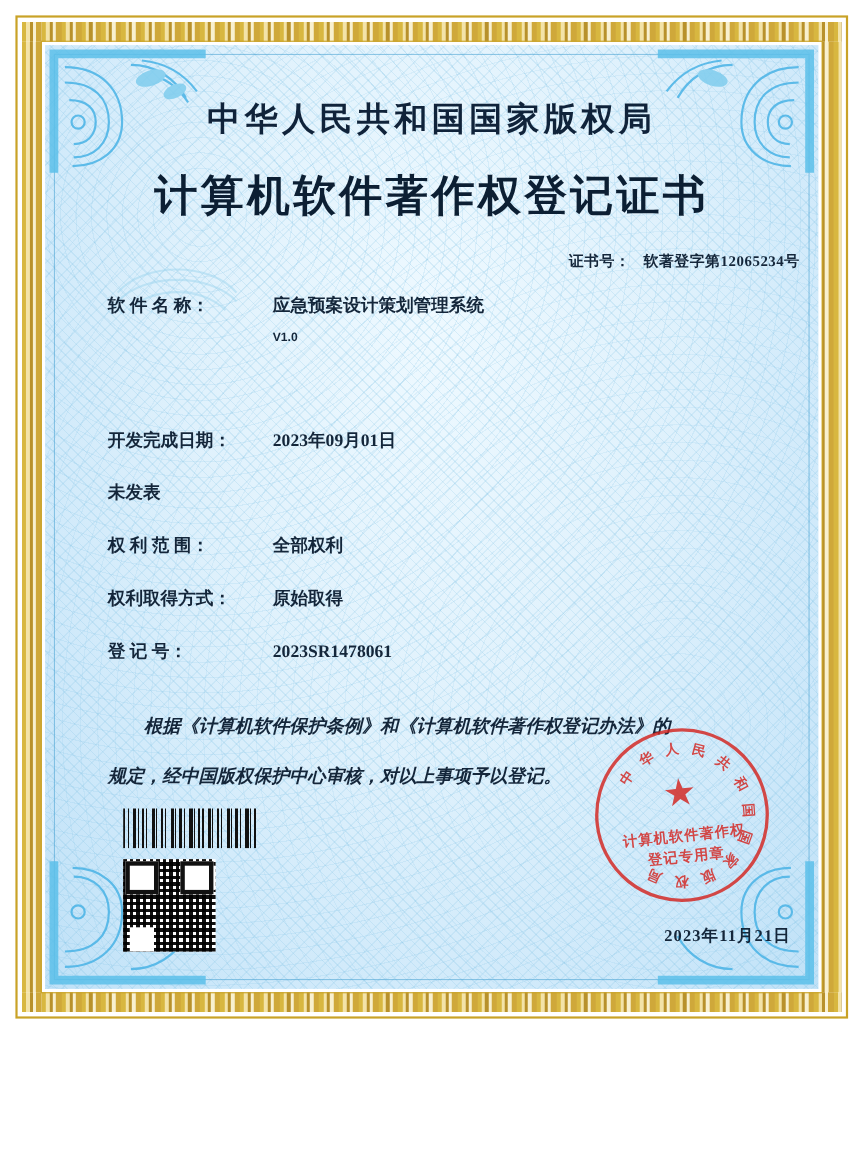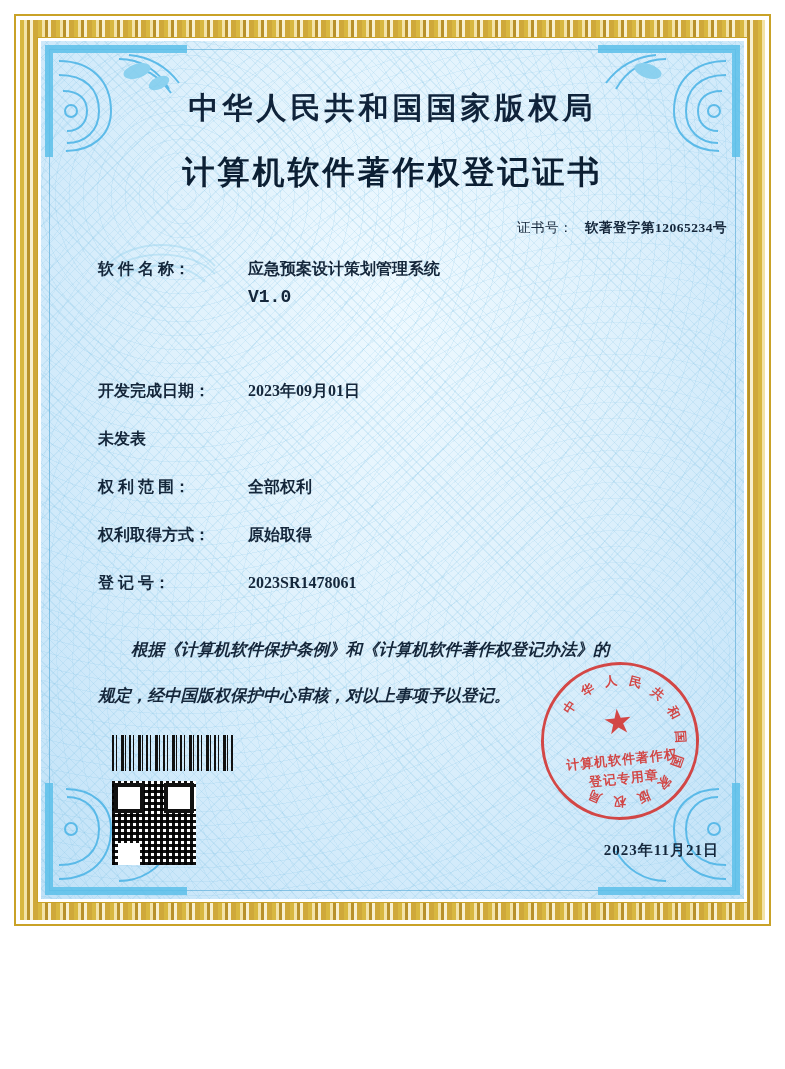--- a/index.html
+++ b/index.html
@@ -131,37 +131,37 @@
     text-align: center;
     font-size: 30px;
     font-weight: bold;
     letter-spacing: 4px;
     margin-top: 88px;
     color: #10233a;
     font-family: "DejaVu Serif", "Liberation Serif", serif;
   }
   .doc-title {
     text-align: center;
-    font-size: 32px;
+    font-size: 39px;
     font-weight: bold;
     letter-spacing: 3px;
     margin-top: 22px;
     color: #0c1f33;
     font-family: "DejaVu Serif", "Liberation Serif", serif;
   }
 
   .cert-no {
     margin-top: 24px;
     text-align: right;
     font-size: 13.5px;
     font-weight: bold;
     letter-spacing: .5px;
     padding-right: 6px;
   }
-  .cert-no .lbl { font-weight: normal; }
+  .cert-no .lbl { font-weight: bold; }
   .cert-no .val { margin-left: 12px; }
 
   .fields {
     margin-top: 18px;
     padding-left: 46px;
   }
   .field-row {
     display: flex;
     align-items: flex-start;
     margin-bottom: 6px;
@@ -175,22 +175,22 @@
     flex: 0 0 150px;
     letter-spacing: 0px;
     white-space: nowrap;
   }
   .field-value {
     flex: 1;
     font-weight: bold;
   }
   .field-value .line2 {
     display: block;
-    font-family: Liberation Mono, monospace;
-    font-size: 18px;
+    font-family: Liberation Sans, sans-serif;
+    font-size: 11px;
     letter-spacing: 0px;
   }
   .spacer-lg { height: 46px; }
   .spacer-md { height: 14px; }
 
   .field-row.loose { margin-bottom: 20px; }
 
   .statement {
     margin-top: 30px;
     padding: 0 22px 0 46px;

